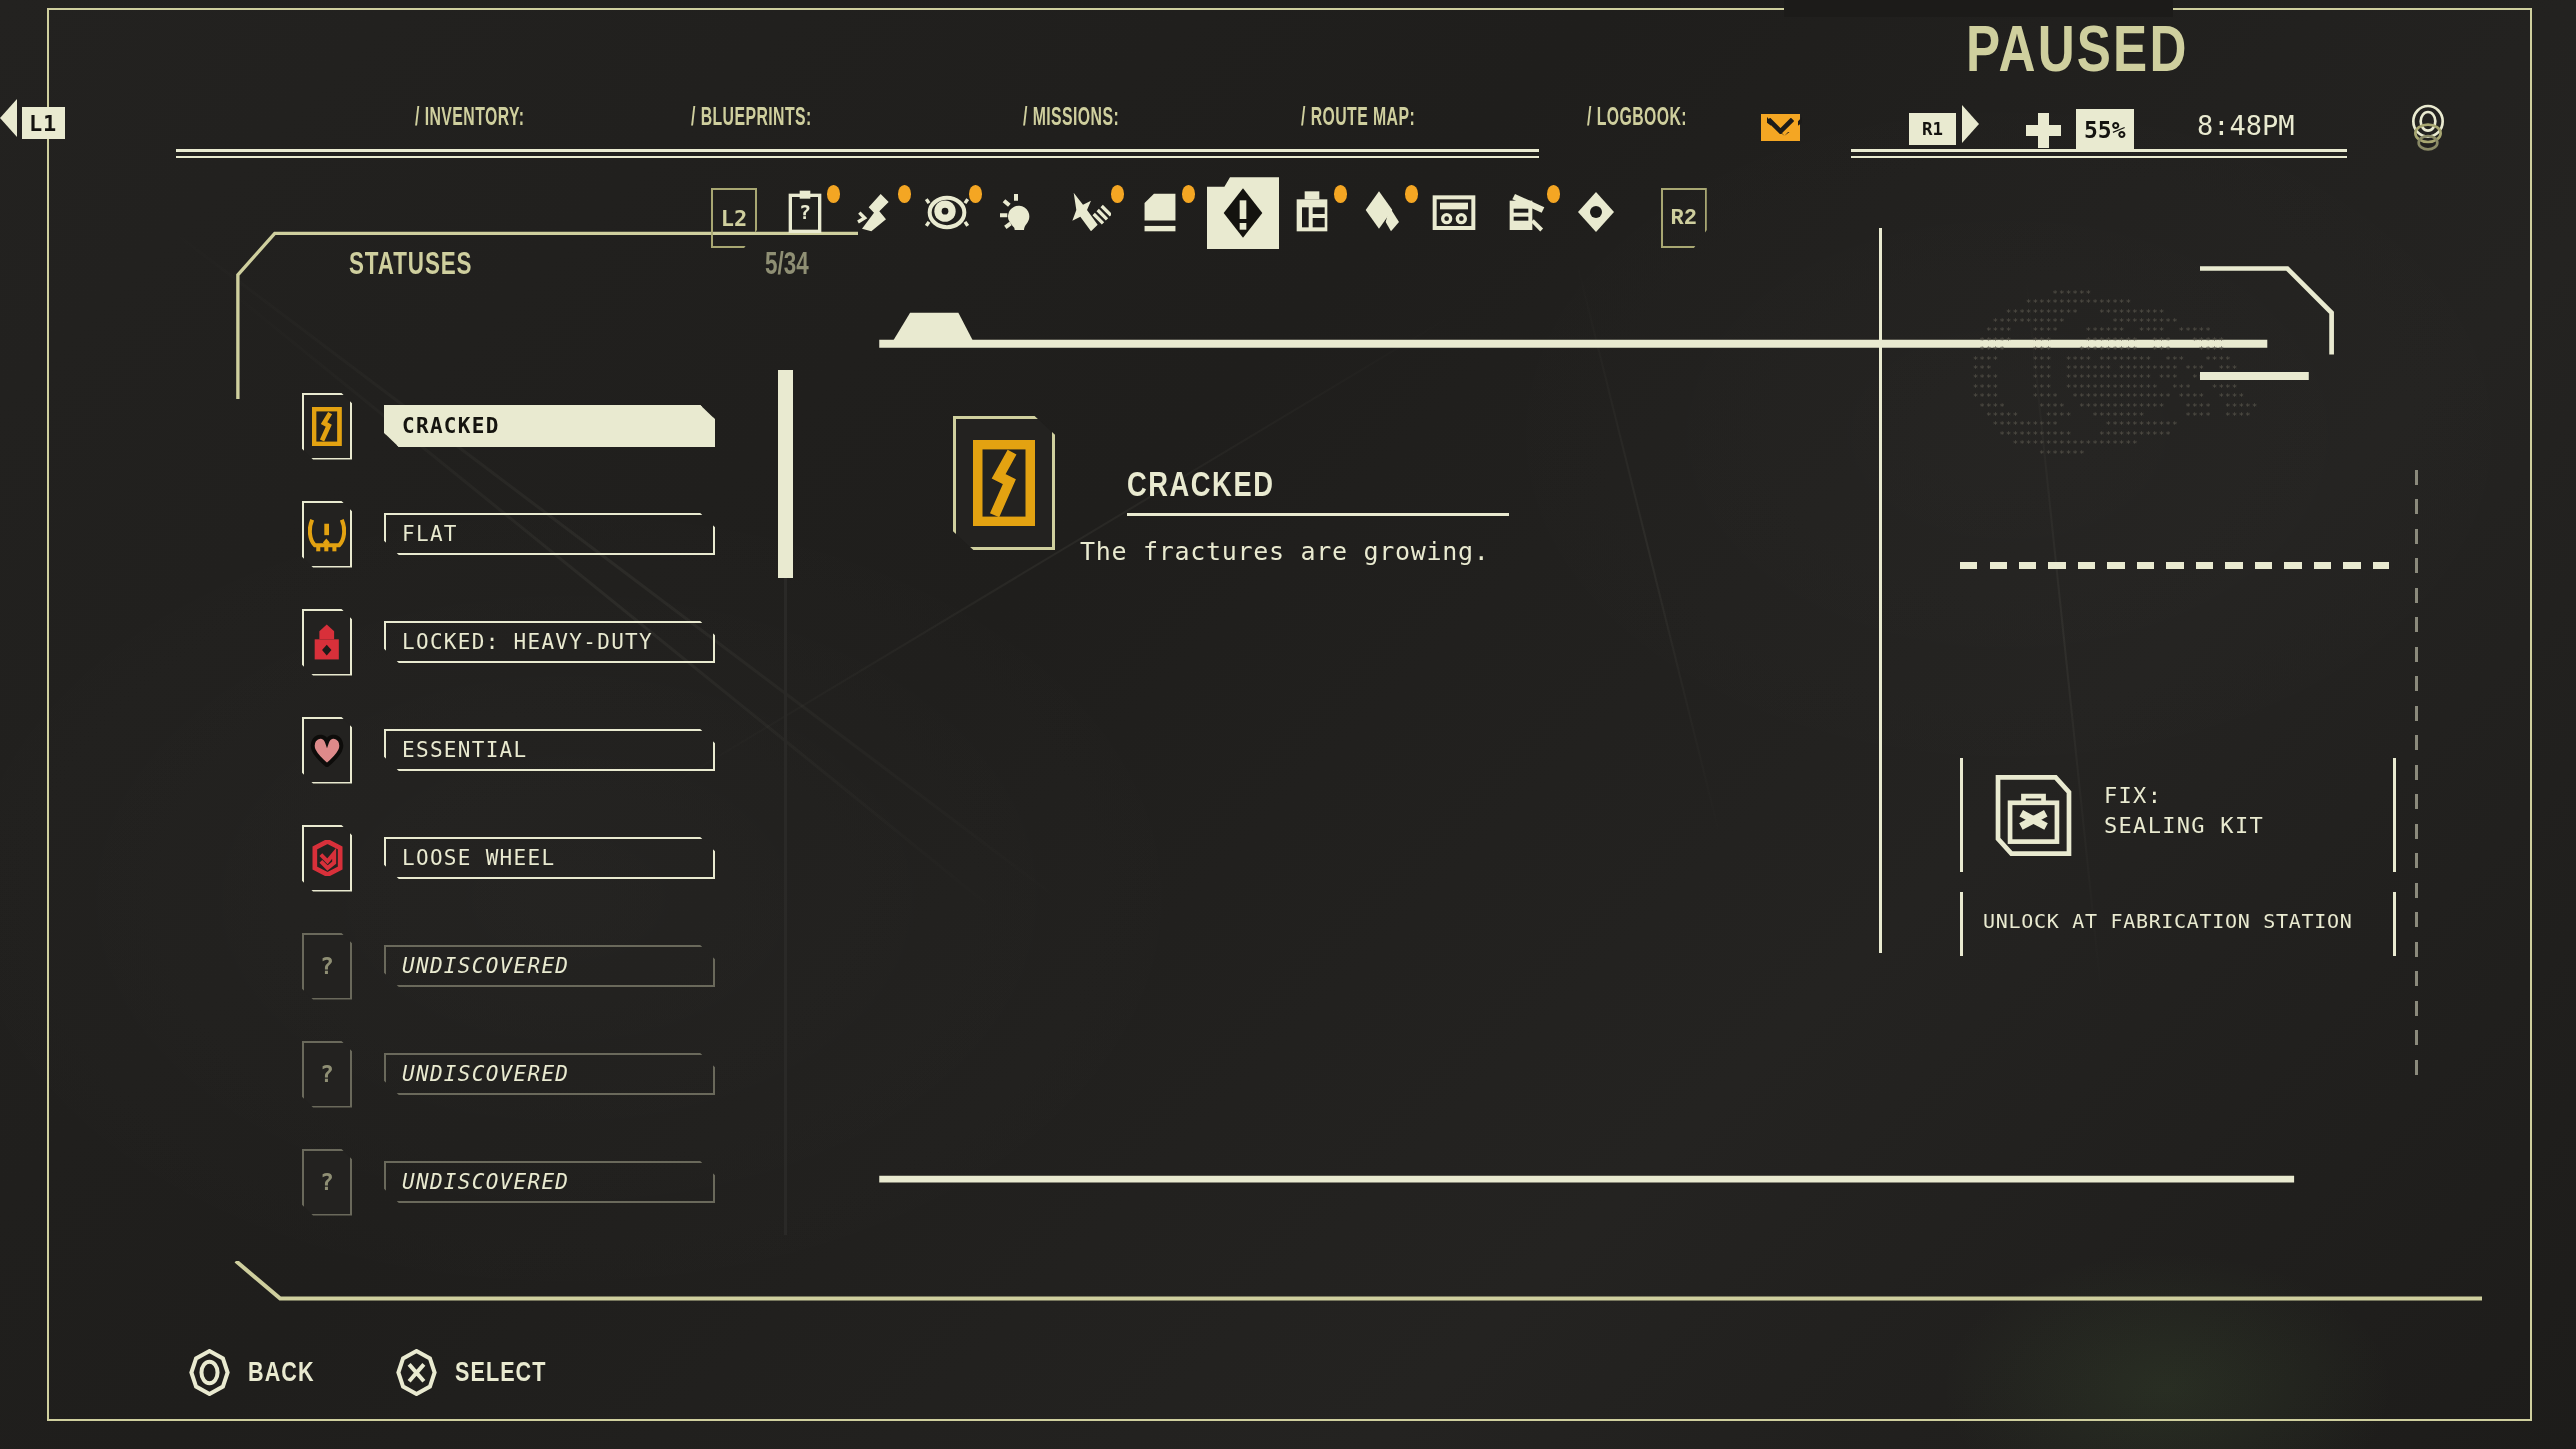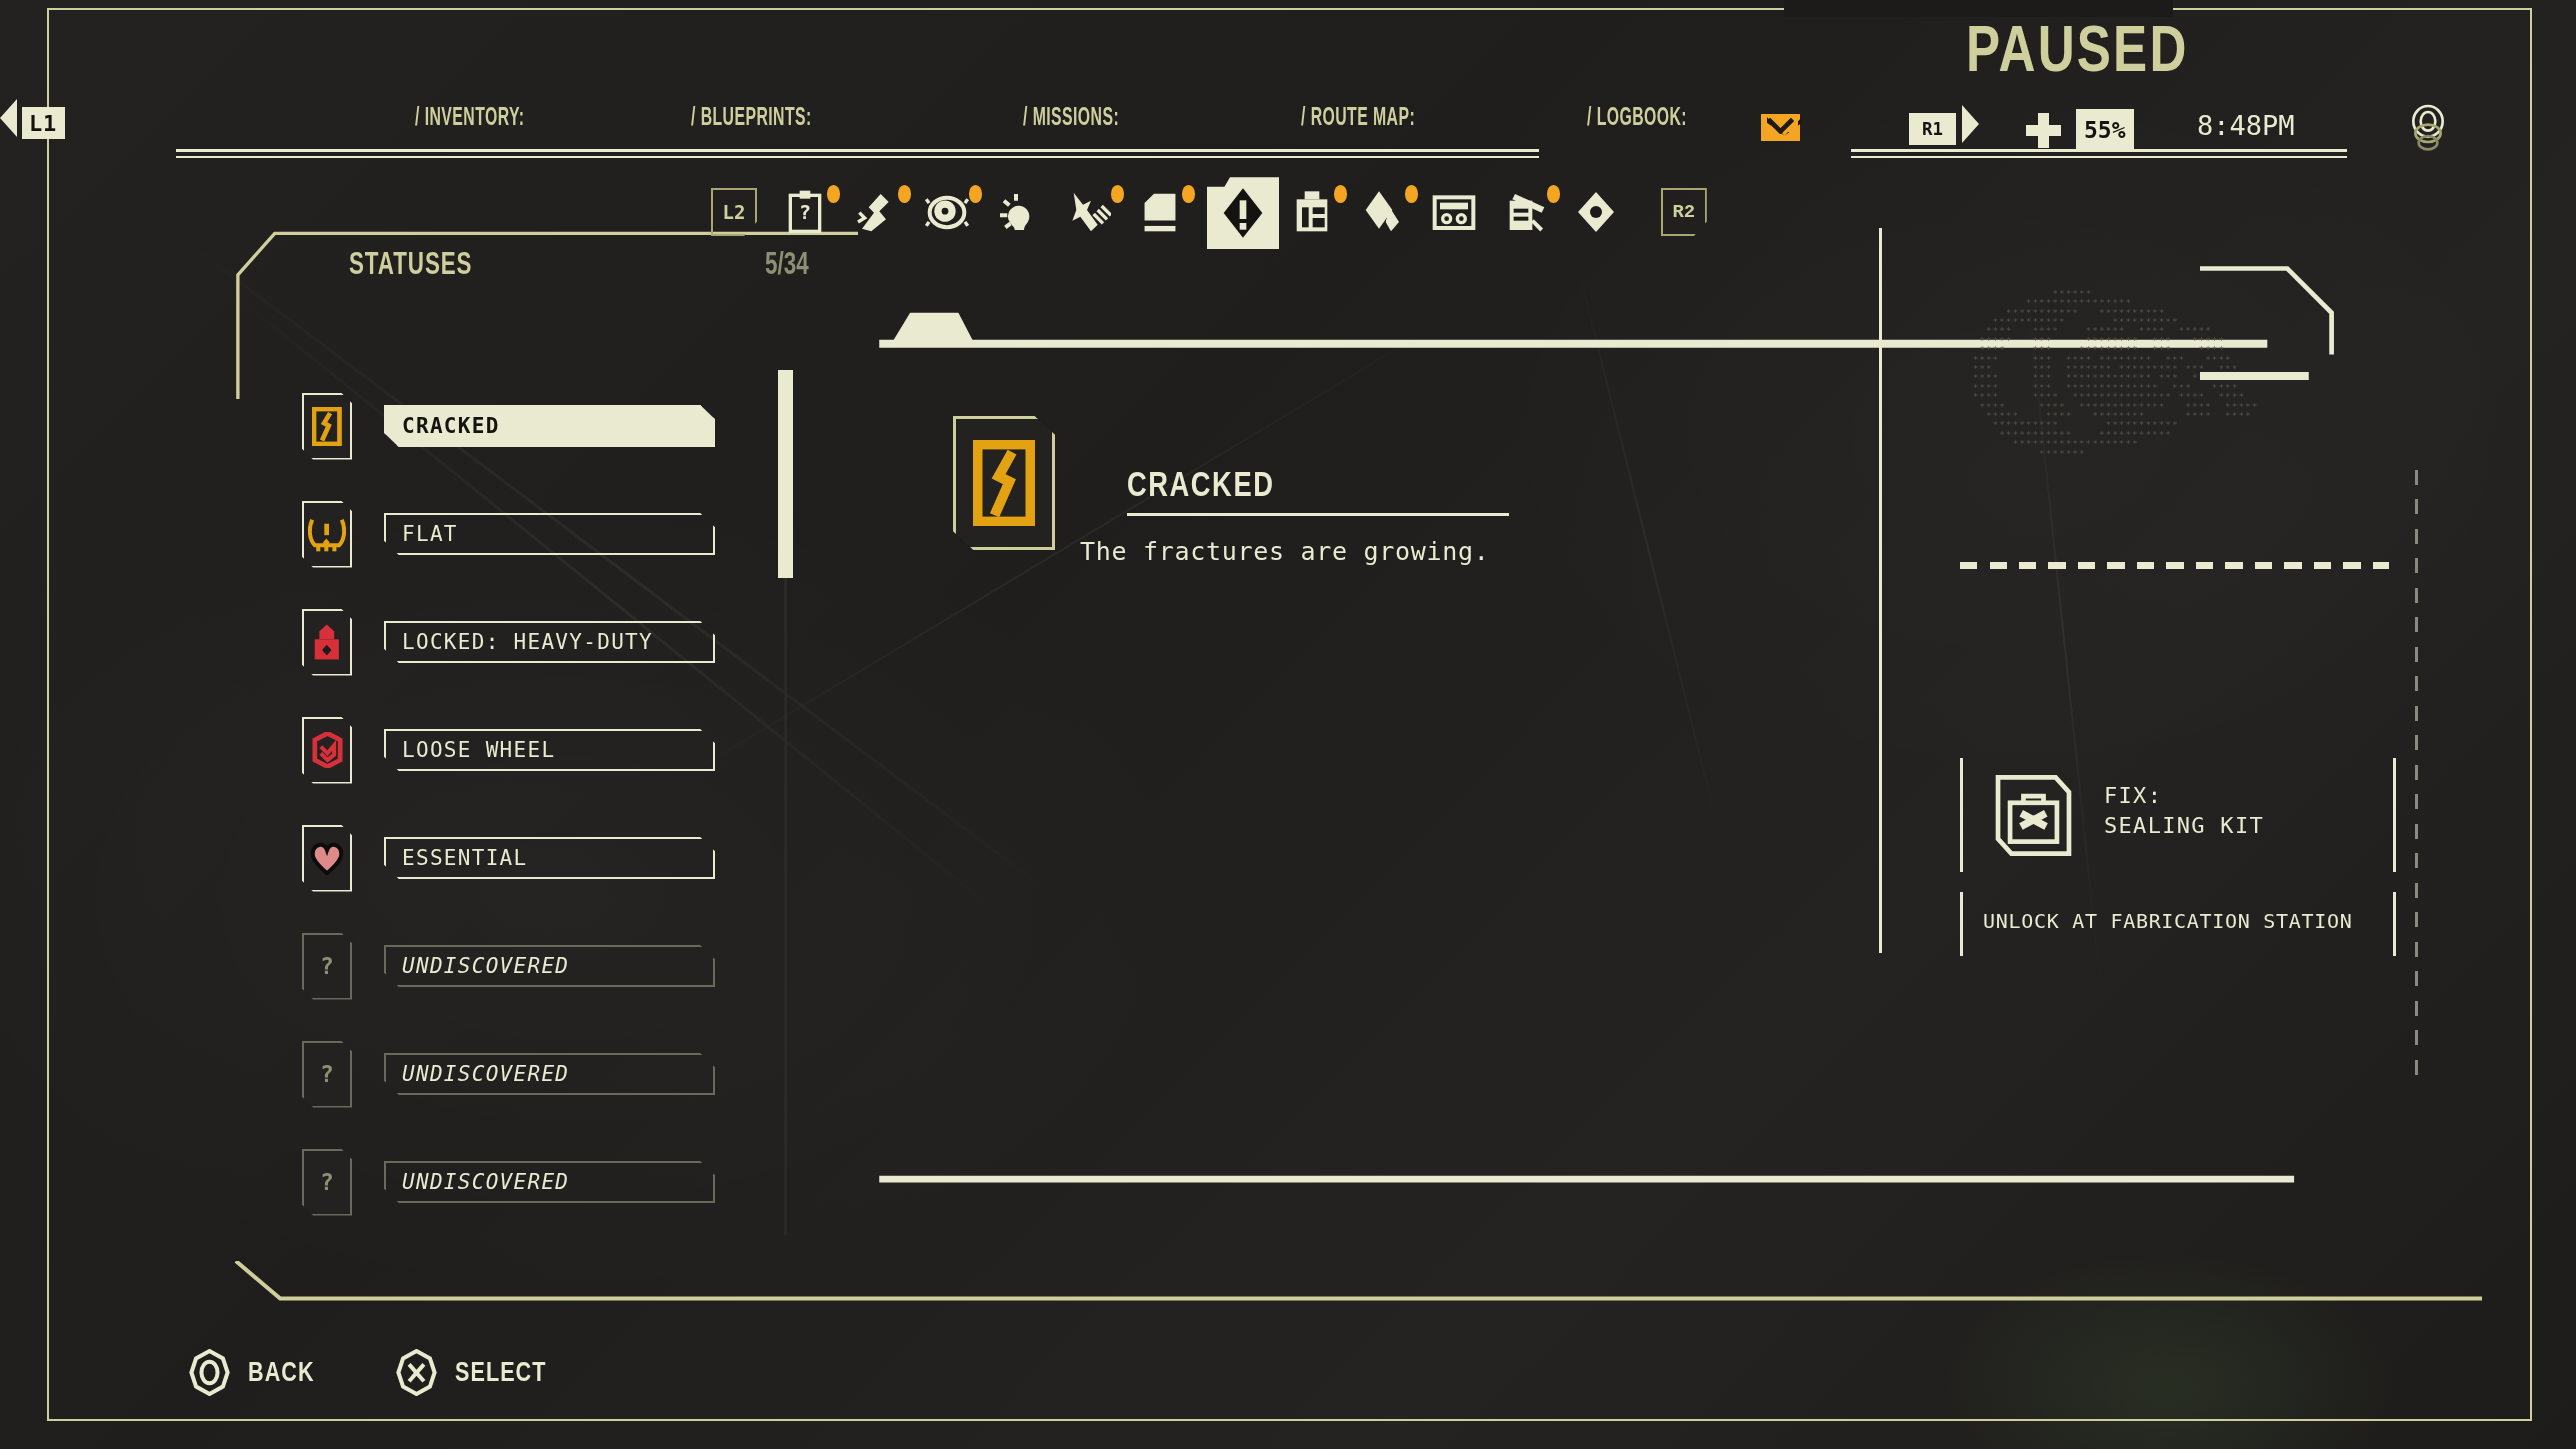--- a/index.html
+++ b/index.html
@@ -69,22 +69,22 @@
     font-family:"DejaVu Sans Mono", monospace; }
   .eye { position:absolute; left:2405px; top:104px; width:46px; height:48px; }
 
   
   .tabbar { position:absolute; left:711px; top:188px; height:67px; z-index:6; display:flex; align-items:flex-start; }
   .tab { position:relative; width:48px; height:48px; margin-right:23px; display:flex; align-items:center; justify-content:center; }
   .tab svg { display:block; }
   .tab .dot { position:absolute; right:-10.7px; top:-2.7px; width:12.7px; height:17.4px; border-radius:50%; background:#f4a623; }
   .tab.active { background:#e9ead0; width:72px; height:72px; margin-top:-10.7px; margin-right:9.4px;
     clip-path: polygon(0 9.4px, 17.4px 9.4px, 23px 0, 72px 0, 72px 72px, 0 72px); }
-  .lrchip { position:relative; width:46px; height:48px; border:2.7px solid #a8a772; color:#cfcf9e;
-    display:flex; align-items:center; justify-content:center; font-size:19px; font-weight:700;
+  .lrchip { position:relative; width:46px; height:60px; border:2.7px solid #a8a772; color:#cfcf9e;
+    display:flex; align-items:center; justify-content:center; font-size:22px; font-weight:700;
     clip-path: polygon(0 0, 100% 0, 100% 70%, 72% 100%, 0 100%); margin-right:24px; }
   .lrchip.r2 { margin-left:17.4px; margin-right:0;font-family:Liberation Mono, monospace; }
 
   
   .left-panel { position:absolute; left:235px; top:228px; width:577px; height:1006px; }
   .statuses-label { position:absolute; left:114px; top:17px; color:#cfcf9e; font-size:32px; letter-spacing:1.3px;
     font-family:"Liberation Sans Narrow","Liberation Sans",sans-serif; font-weight:700;
     transform: scaleX(0.70); transform-origin:left top; }
   .statuses-count { position:absolute; left:530px; top:17px; color:#8f8f74; font-size:32px;
     font-family:"Liberation Sans Narrow","Liberation Sans",sans-serif; font-weight:700;
@@ -364,35 +364,35 @@
             <path d="M22 2 L33 12 L33 24 L11 24 L11 12 Z" fill="#d8303a"></path>
             <rect x="4" y="24" width="36" height="30" fill="#d8303a"></rect>
             <path d="M22 32 l7 8 l-7 8 l-7 -8 Z" fill="#1c1b19"></path>
           </svg>
       </div>
       <div class="row-label">LOCKED: HEAVY-DUTY</div>
     </div>
 
     <div class="status-row">
       <div class="row-icon">
+        <svg width="36" height="34" viewBox="0 0 54 50">
+            <path d="M27 48 C6 30 2 20 8 10 C14 2 24 4 27 13 C30 4 40 2 46 10 C52 20 48 30 27 48 Z" fill="#dd8a8a" stroke="#0d0c0a" stroke-width="6"></path>
+          </svg>
+      </div>
+      <div class="row-label">ESSENTIAL</div>
+    </div>
+
+    <div class="status-row">
+      <div class="row-icon">
         <svg width="35" height="36" viewBox="0 0 52 54">
             <path d="M26 2 L45 12 L45 42 L26 52 L7 42 L7 12 Z" fill="none" stroke="#d8303a" stroke-width="7"></path>
             <path d="M16 22 L26 32 L36 20 L36 34 L26 42 L16 32" fill="none" stroke="#d8303a" stroke-width="6"></path>
           </svg>
       </div>
       <div class="row-label">LOOSE WHEEL</div>
-    </div>
-
-    <div class="status-row">
-      <div class="row-icon">
-        <svg width="36" height="34" viewBox="0 0 54 50">
-            <path d="M27 48 C6 30 2 20 8 10 C14 2 24 4 27 13 C30 4 40 2 46 10 C52 20 48 30 27 48 Z" fill="#dd8a8a" stroke="#0d0c0a" stroke-width="6"></path>
-          </svg>
-      </div>
-      <div class="row-label">ESSENTIAL</div>
     </div>
 
     <div class="status-row">
       <div class="row-icon dim">
           <span class="q">?</span>
         </div>
       <div class="row-label dim">UNDISCOVERED</div>
     </div>
 
     <div class="status-row">

